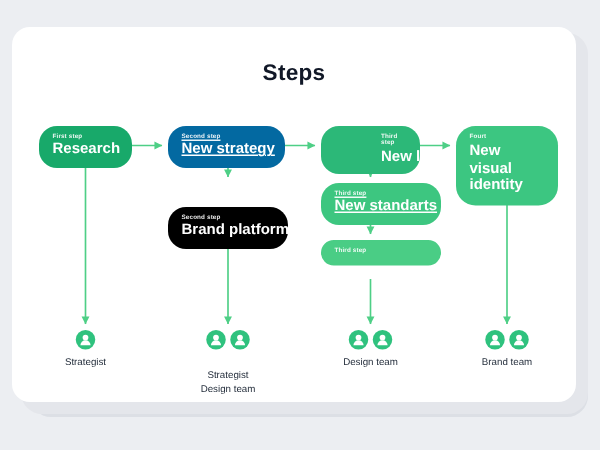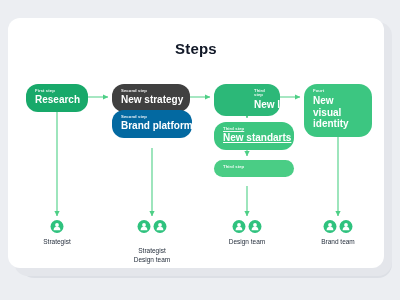--- a/index.html
+++ b/index.html
@@ -139,26 +139,26 @@
         <line x1="239" y1="168" x2="239" y2="198" marker-end="url(#arw)"></line>
         <line x1="330" y1="96" x2="330" y2="198" marker-end="url(#arw)"></line>
       </g>
     </svg>
 
     <div class="pill" style="left:18px; top:66px; width:62px; background:#18a96a;">
       <span class="eyebrow">First step</span>
       <span class="ptitle">Research</span>
     </div>
 
-    <div class="pill" style="left:104px; top:66px; width:78px; background:#404040;">
+    <div class="pill" style="left:104px; top:66px; width:78px; background:#0369a1;text-decoration:underline;">
       <span class="eyebrow">Second step</span>
       <span class="ptitle">New strategy</span>
     </div>
 
-    <div class="pill" style="left:104px; top:92px; width:80px; background:#0369a1;">
+    <div class="pill" style="left:104px; top:120px; width:80px; background:#000000;">
       <span class="eyebrow">Second step</span>
       <span class="ptitle">Brand platform</span>
     </div>
 
     <div class="pill" style="left:206px; top:66px; width:66px; background:#2cb878;padding-left:40px;">
       <span class="eyebrow">Third step</span>
       <span class="ptitle">New look</span>
     </div>
 
     <div class="pill" style="left:206px; top:104px; width:80px; background:#3dc680;text-decoration:underline;">

